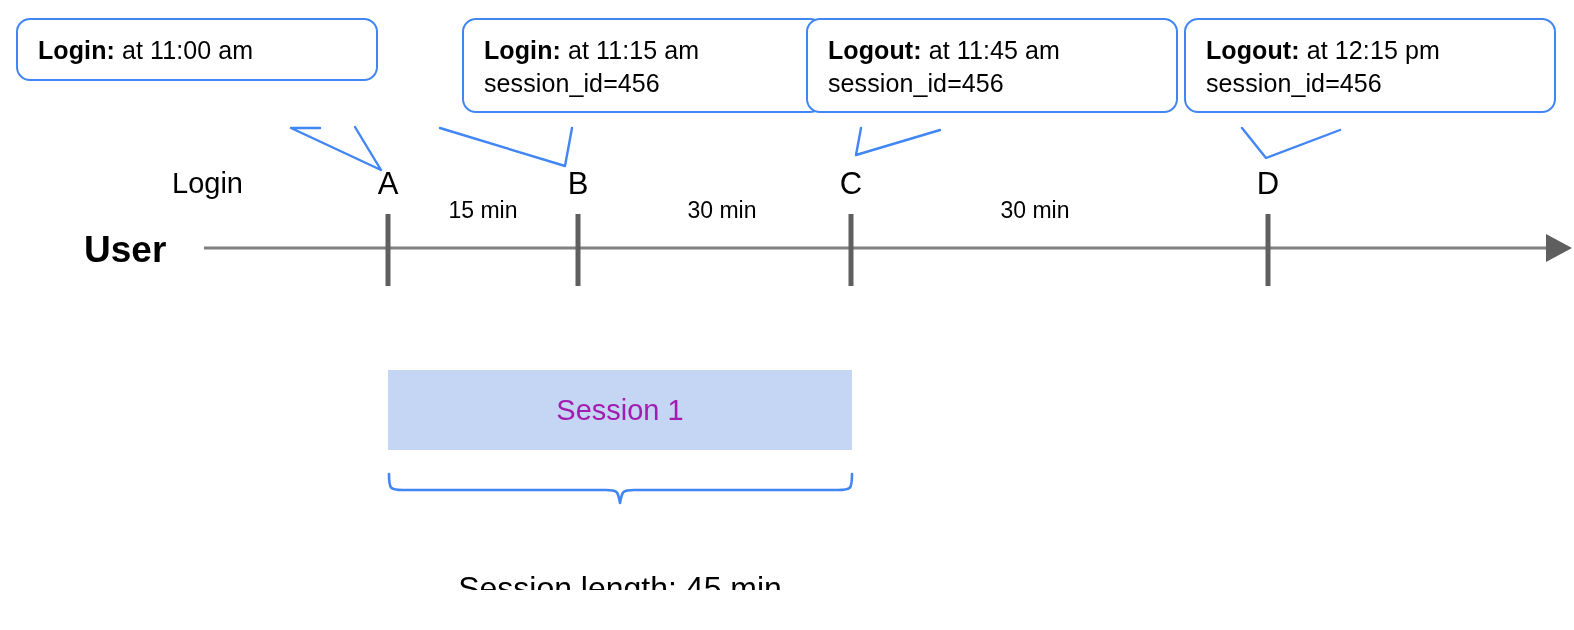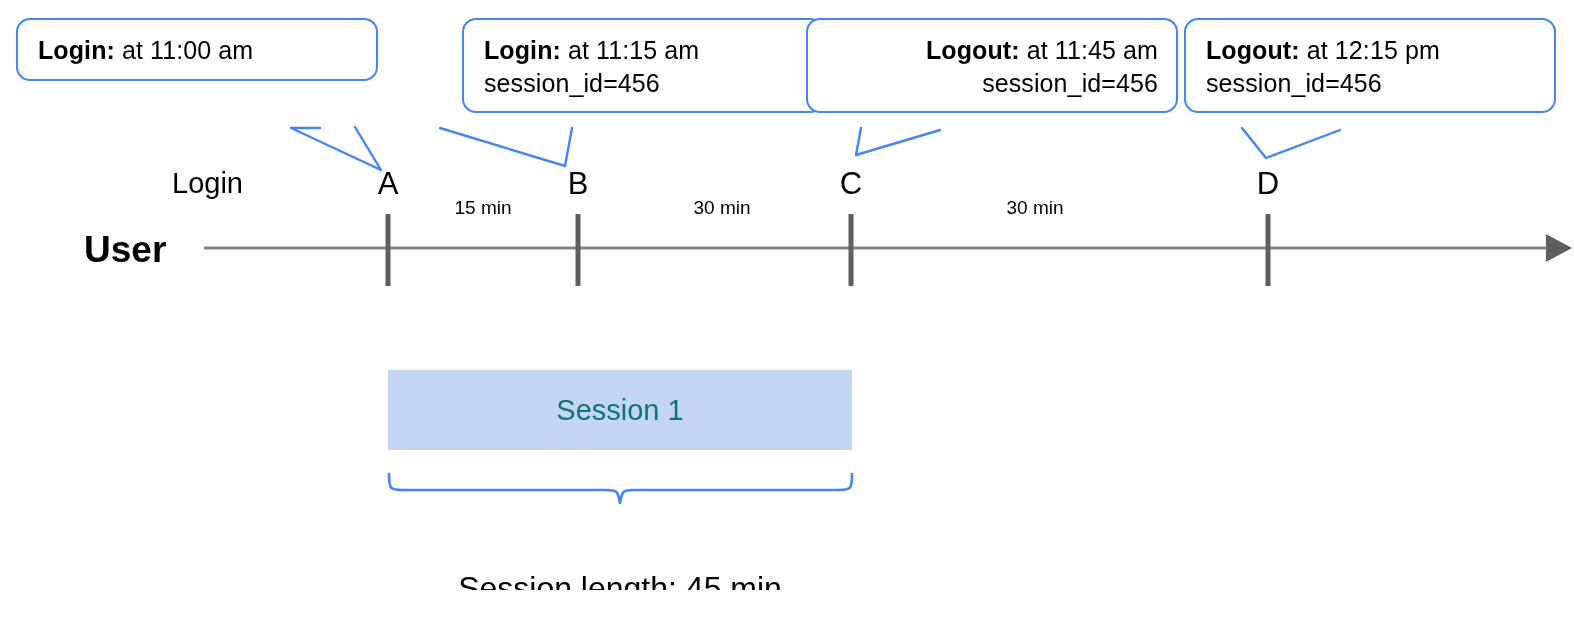--- a/index.html
+++ b/index.html
@@ -65,21 +65,21 @@
     left: 84px;
     top: 229px;
     font-weight: bold;
   }
   .tick-letter {
     font-size: 31px;
     top: 166px;
     transform: translateX(-50%);
   }
   .dur {
-    font-size: 19px;
+    font-size: 23px;
     top: 197px;
     transform: translateX(-50%);
   }
   .lbl-session-length {
     font-size: 32px;
     top: 570px;
     transform: translateX(-50%);
   }
   
   #session-bar {
@@ -89,38 +89,38 @@
     width: 464px;
     height: 80px;
     background: #c5d6f5;
     z-index: 2;
     display: flex;
     align-items: center;
     justify-content: center;
   }
   #session-bar .bar-label {
     font-size: 29px;
-    color: #0f766e;
+    color: #a21caf;
   }
 </style>
 </head>
 <body>
 
 <div id="stage">
 
   <div class="callout" id="callout-a" style="left:16px; top:18px; width:362px;">
     <span class="line"><span class="evt">Login:</span><span> at 11:00 am</span></span>
   </div>
 
   <div class="callout" id="callout-b" style="left:418px; top:18px; width:362px;margin-left:44px;">
     <span class="line"><span class="evt">Login:</span><span> at 11:15 am</span></span>
     <span class="line">session_id=456</span>
   </div>
 
-  <div class="callout" id="callout-c" style="left:806px; top:18px; width:372px;text-align:right;">
+  <div class="callout" id="callout-c" style="left:806px; top:18px; width:372px;">
     <span class="line"><span class="evt">Logout:</span><span> at 11:45 am</span></span>
     <span class="line">session_id=456</span>
   </div>
 
   <div class="callout" id="callout-d" style="left:1184px; top:18px; width:372px;">
     <span class="line"><span class="evt">Logout:</span><span> at 12:15 pm</span></span>
     <span class="line">session_id=456</span>
   </div>
 
   <svg id="vector" viewBox="0 0 1574 630">

